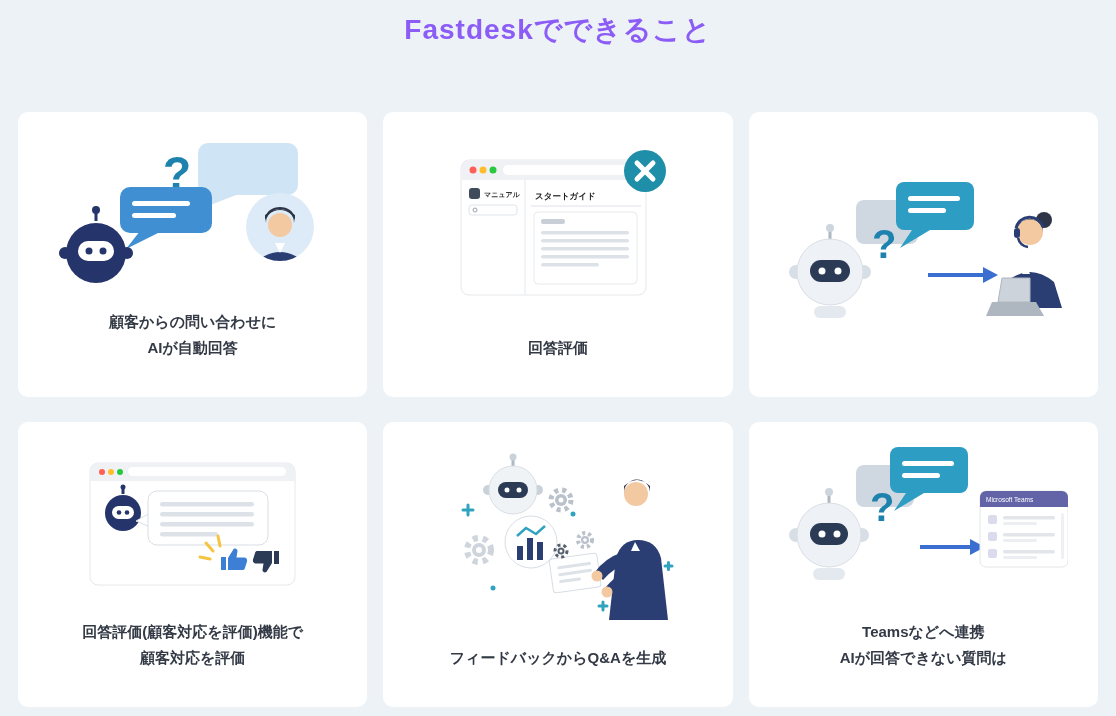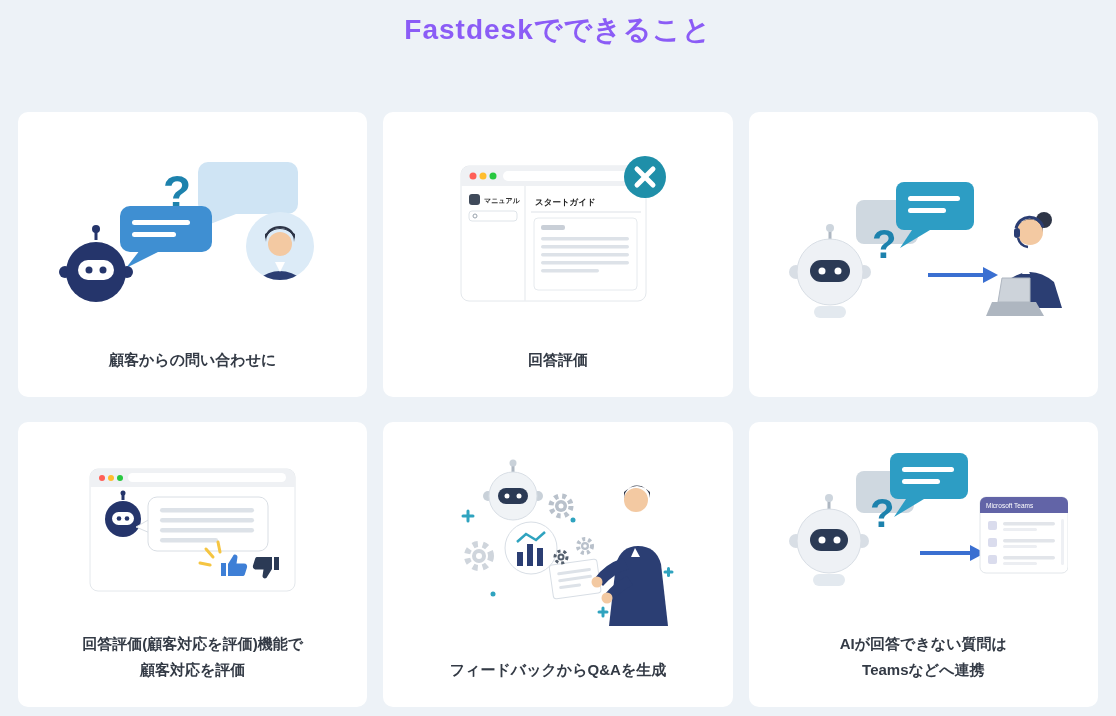--- a/index.html
+++ b/index.html
@@ -43,21 +43,21 @@
     align-items:center;
     justify-content:center;
     padding-top:10px;
   }
   .caption {
     text-align:center;
     font-weight:bold;
     font-size:15px;
     color:#333a45;
     line-height:1.75;
-    padding-bottom:24px;
+    padding-bottom:36px;
   }
   svg { display:block; }
   svg text { font-family:"Liberation Sans","DejaVu Sans",sans-serif; }
 </style>
 </head>
 <body>
 
 <div class="page">
   <h1 class="page-title">Fastdeskでできること</h1>
 
@@ -91,20 +91,21 @@
             <circle cx="232" cy="100" r="12" fill="#f3c9a2"></circle>
             <path d="M218,98 a14,14 0 0 1 28,0 l0,-6 a14,10 0 0 0 -28,0 z" fill="#2d3446"></path>
             <path d="M217,98 a15,13 0 0 1 30,0 l0,-8 q-15,-12 -30,0 z" fill="#2d3446"></path>
             <path d="M204,140 q28,-26 56,0 l0,10 -56,0 z" fill="#2b3e73"></path>
             <polygon points="227,118 232,128 237,118" fill="#ffffff"></polygon>
           </g>
         </svg>
       </div>
       <div class="caption">
         <div>顧客からの問い合わせに</div>
+        <div>AIが自動回答</div>
       </div>
     </div>
 
     <div class="card">
       <div class="illus">
         <svg width="290" height="180" viewBox="0 0 290 180">
           <rect x="48" y="22" width="185" height="135" rx="8" fill="#ffffff" stroke="#e4e8ec"></rect>
           <path d="M56,22 h169 a8,8 0 0 1 8,8 v12 h-185 v-12 a8,8 0 0 1 8,-8 z" fill="#eff1f4"></path>
           <circle cx="60" cy="32" r="3.5" fill="#ff5f57"></circle>
           <circle cx="70" cy="32" r="3.5" fill="#ffbd2e"></circle>
@@ -308,19 +309,19 @@
           </g>
           <g>
             <rect x="210" y="114" width="9" height="9" rx="2" fill="#dadced"></rect>
             <rect x="225" y="115" width="52" height="3.5" rx="1.7" fill="#e2e5ea"></rect>
             <rect x="225" y="121" width="34" height="3" rx="1.5" fill="#eceef2"></rect>
           </g>
           <rect x="283" y="78" width="3" height="46" rx="1.5" fill="#eef0f4"></rect>
         </svg>
       </div>
       <div class="caption">
+        <div>Teamsなどへ連携</div>
         <div>AIが回答できない質問は</div>
-        <div>Teamsなどへ連携</div>
       </div>
     </div>
 
   </div>
 </div>
 
 </body></html>

